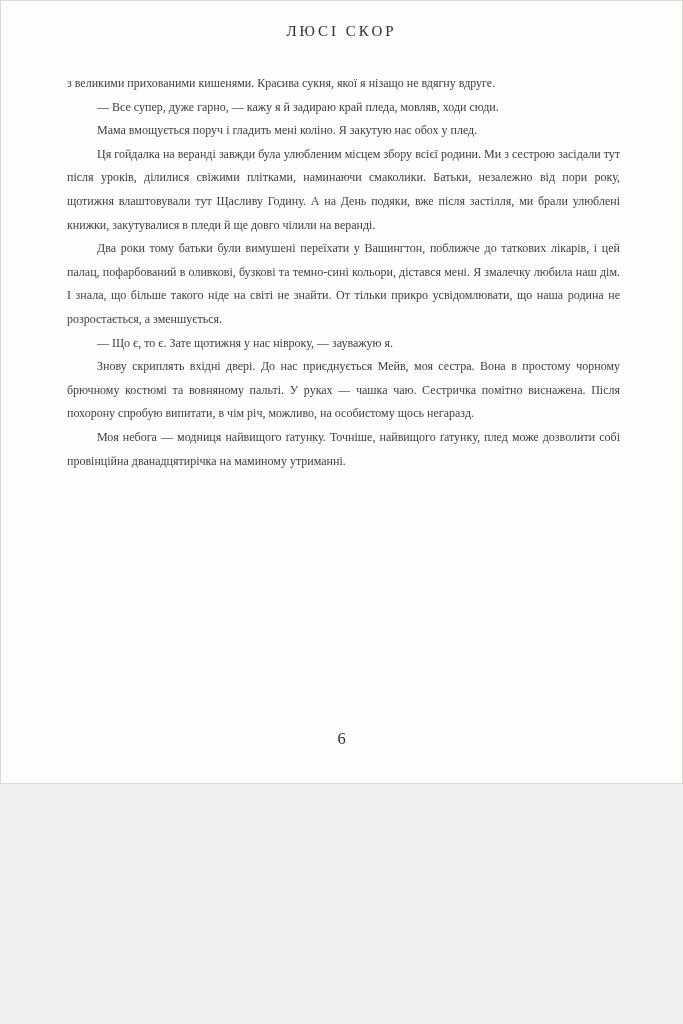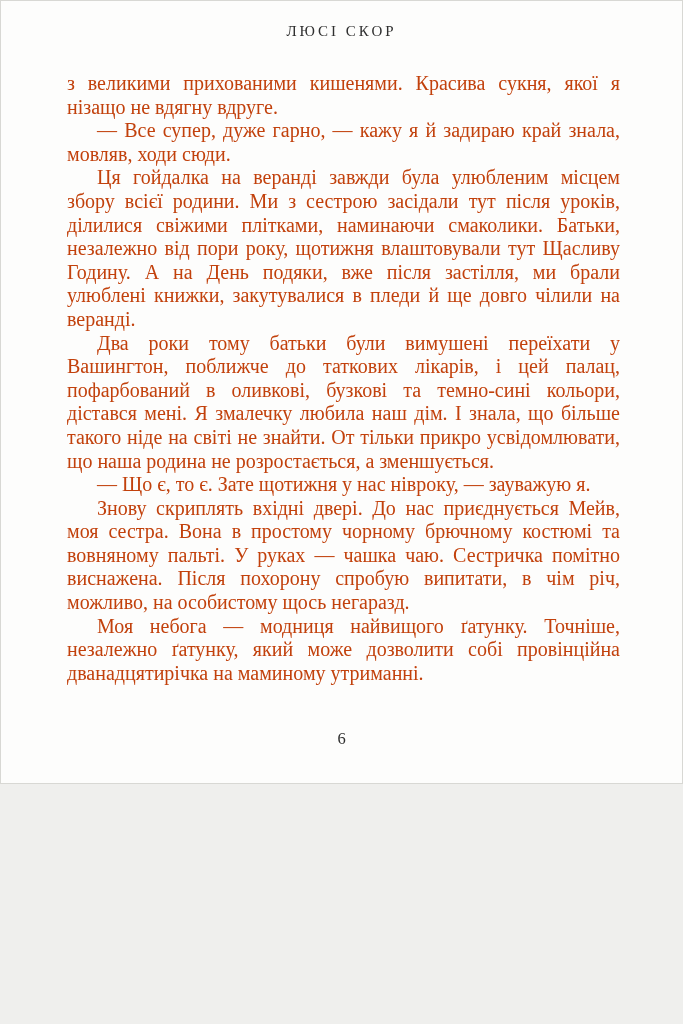--- a/index.html
+++ b/index.html
@@ -26,22 +26,22 @@
     text-align: center;
     font-size: 15px;
     letter-spacing: 3px;
     color: #2f2f2f;
   }
   .body-text {
     position: absolute;
     top: 71px;
     left: 66px;
     right: 62px;
-    color: #c2410c;
-    font-size: 20px;
+    color: #404040;
+    font-size: 12px;
     line-height: 23.6px;
     text-align: justify;
   }
   .para {
     margin: 0;
     text-indent: 30px;
   }
   .para.no-indent {
     text-indent: 0;
   }
@@ -57,23 +57,24 @@
 </style>
 </head>
 <body>
 
 <div class="book-page">
 
   <div class="running-header">ЛЮСІ СКОР</div>
 
   <div class="body-text">
     <p class="para no-indent">з великими прихованими кишенями. Красива сукня, якої я нізащо не вдягну вдруге.</p>
-    <p class="para">— Все супер, дуже гарно, — кажу я й задираю край знала, мовляв, ходи сюди.</p>
+    <p class="para">— Все супер, дуже гарно, — кажу я й задираю край пледа, мовляв, ходи сюди.</p>
+    <p class="para">Мама вмощується поруч і гладить мені коліно. Я закутую нас обох у плед.</p>
     <p class="para">Ця гойдалка на веранді завжди була улюбленим місцем збору всієї родини. Ми з сестрою засідали тут після уроків, ділилися свіжими плітками, наминаючи смаколики. Батьки, незалежно від пори року, щотижня влаштовували тут Щасливу Годину. А на День подяки, вже після застілля, ми брали улюблені книжки, закутувалися в пледи й ще довго чілили на веранді.</p>
     <p class="para">Два роки тому батьки були вимушені переїхати у Вашингтон, поближче до таткових лікарів, і цей палац, пофарбований в оливкові, бузкові та темно-сині кольори, дістався мені. Я змалечку любила наш дім. І знала, що більше такого ніде на світі не знайти. От тільки прикро усвідомлювати, що наша родина не розростається, а зменшується.</p>
     <p class="para">— Що є, то є. Зате щотижня у нас нівроку, — зауважую я.</p>
     <p class="para">Знову скриплять вхідні двері. До нас приєднується Мейв, моя сестра. Вона в простому чорному брючному костюмі та вовняному пальті. У руках — чашка чаю. Сестричка помітно виснажена. Після похорону спробую випитати, в чім річ, можливо, на особистому щось негаразд.</p>
-    <p class="para">Моя небога — модниця найвищого ґатунку. Точніше, незалежно ґатунку, який може дозволити собі провінційна дванадцятирічка на маминому утриманні.</p>
+    <p class="para">Моя небога — модниця найвищого ґатунку. Точніше, найвищого ґатунку, плед може дозволити собі провінційна дванадцятирічка на маминому утриманні.</p>
   </div>
 
   <div class="page-number">6</div>
 
 </div>
 
 </body></html>

